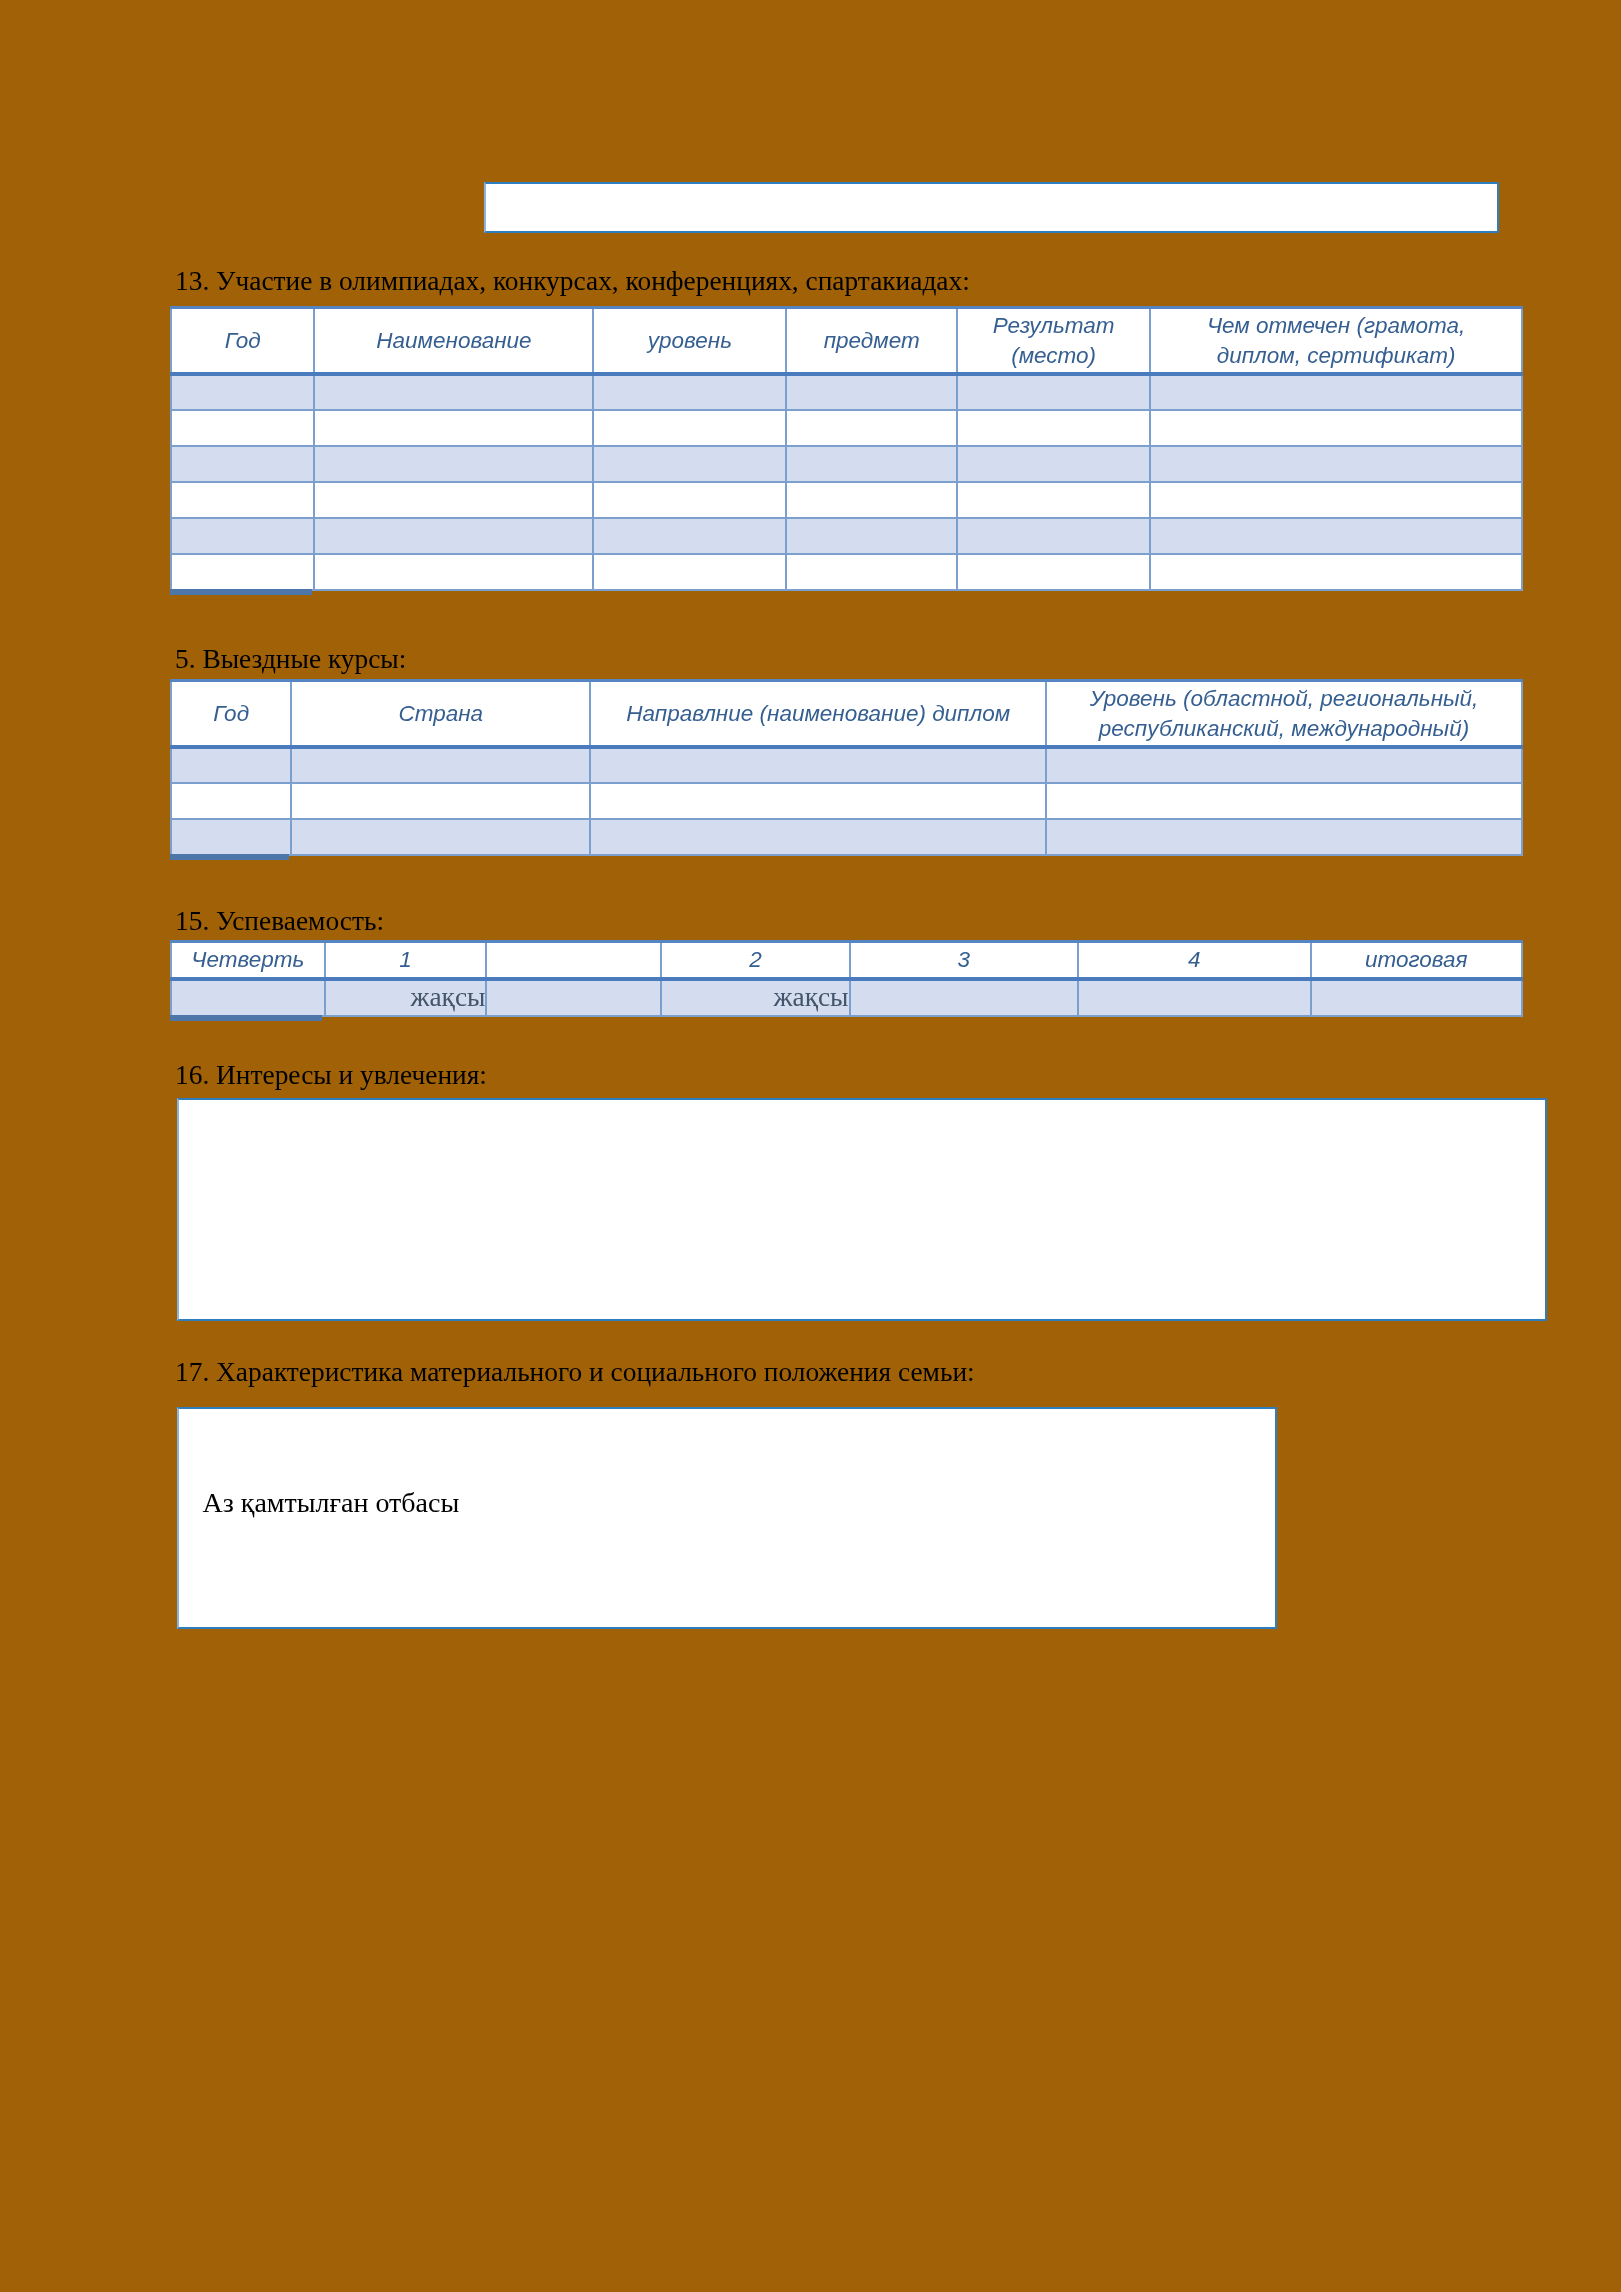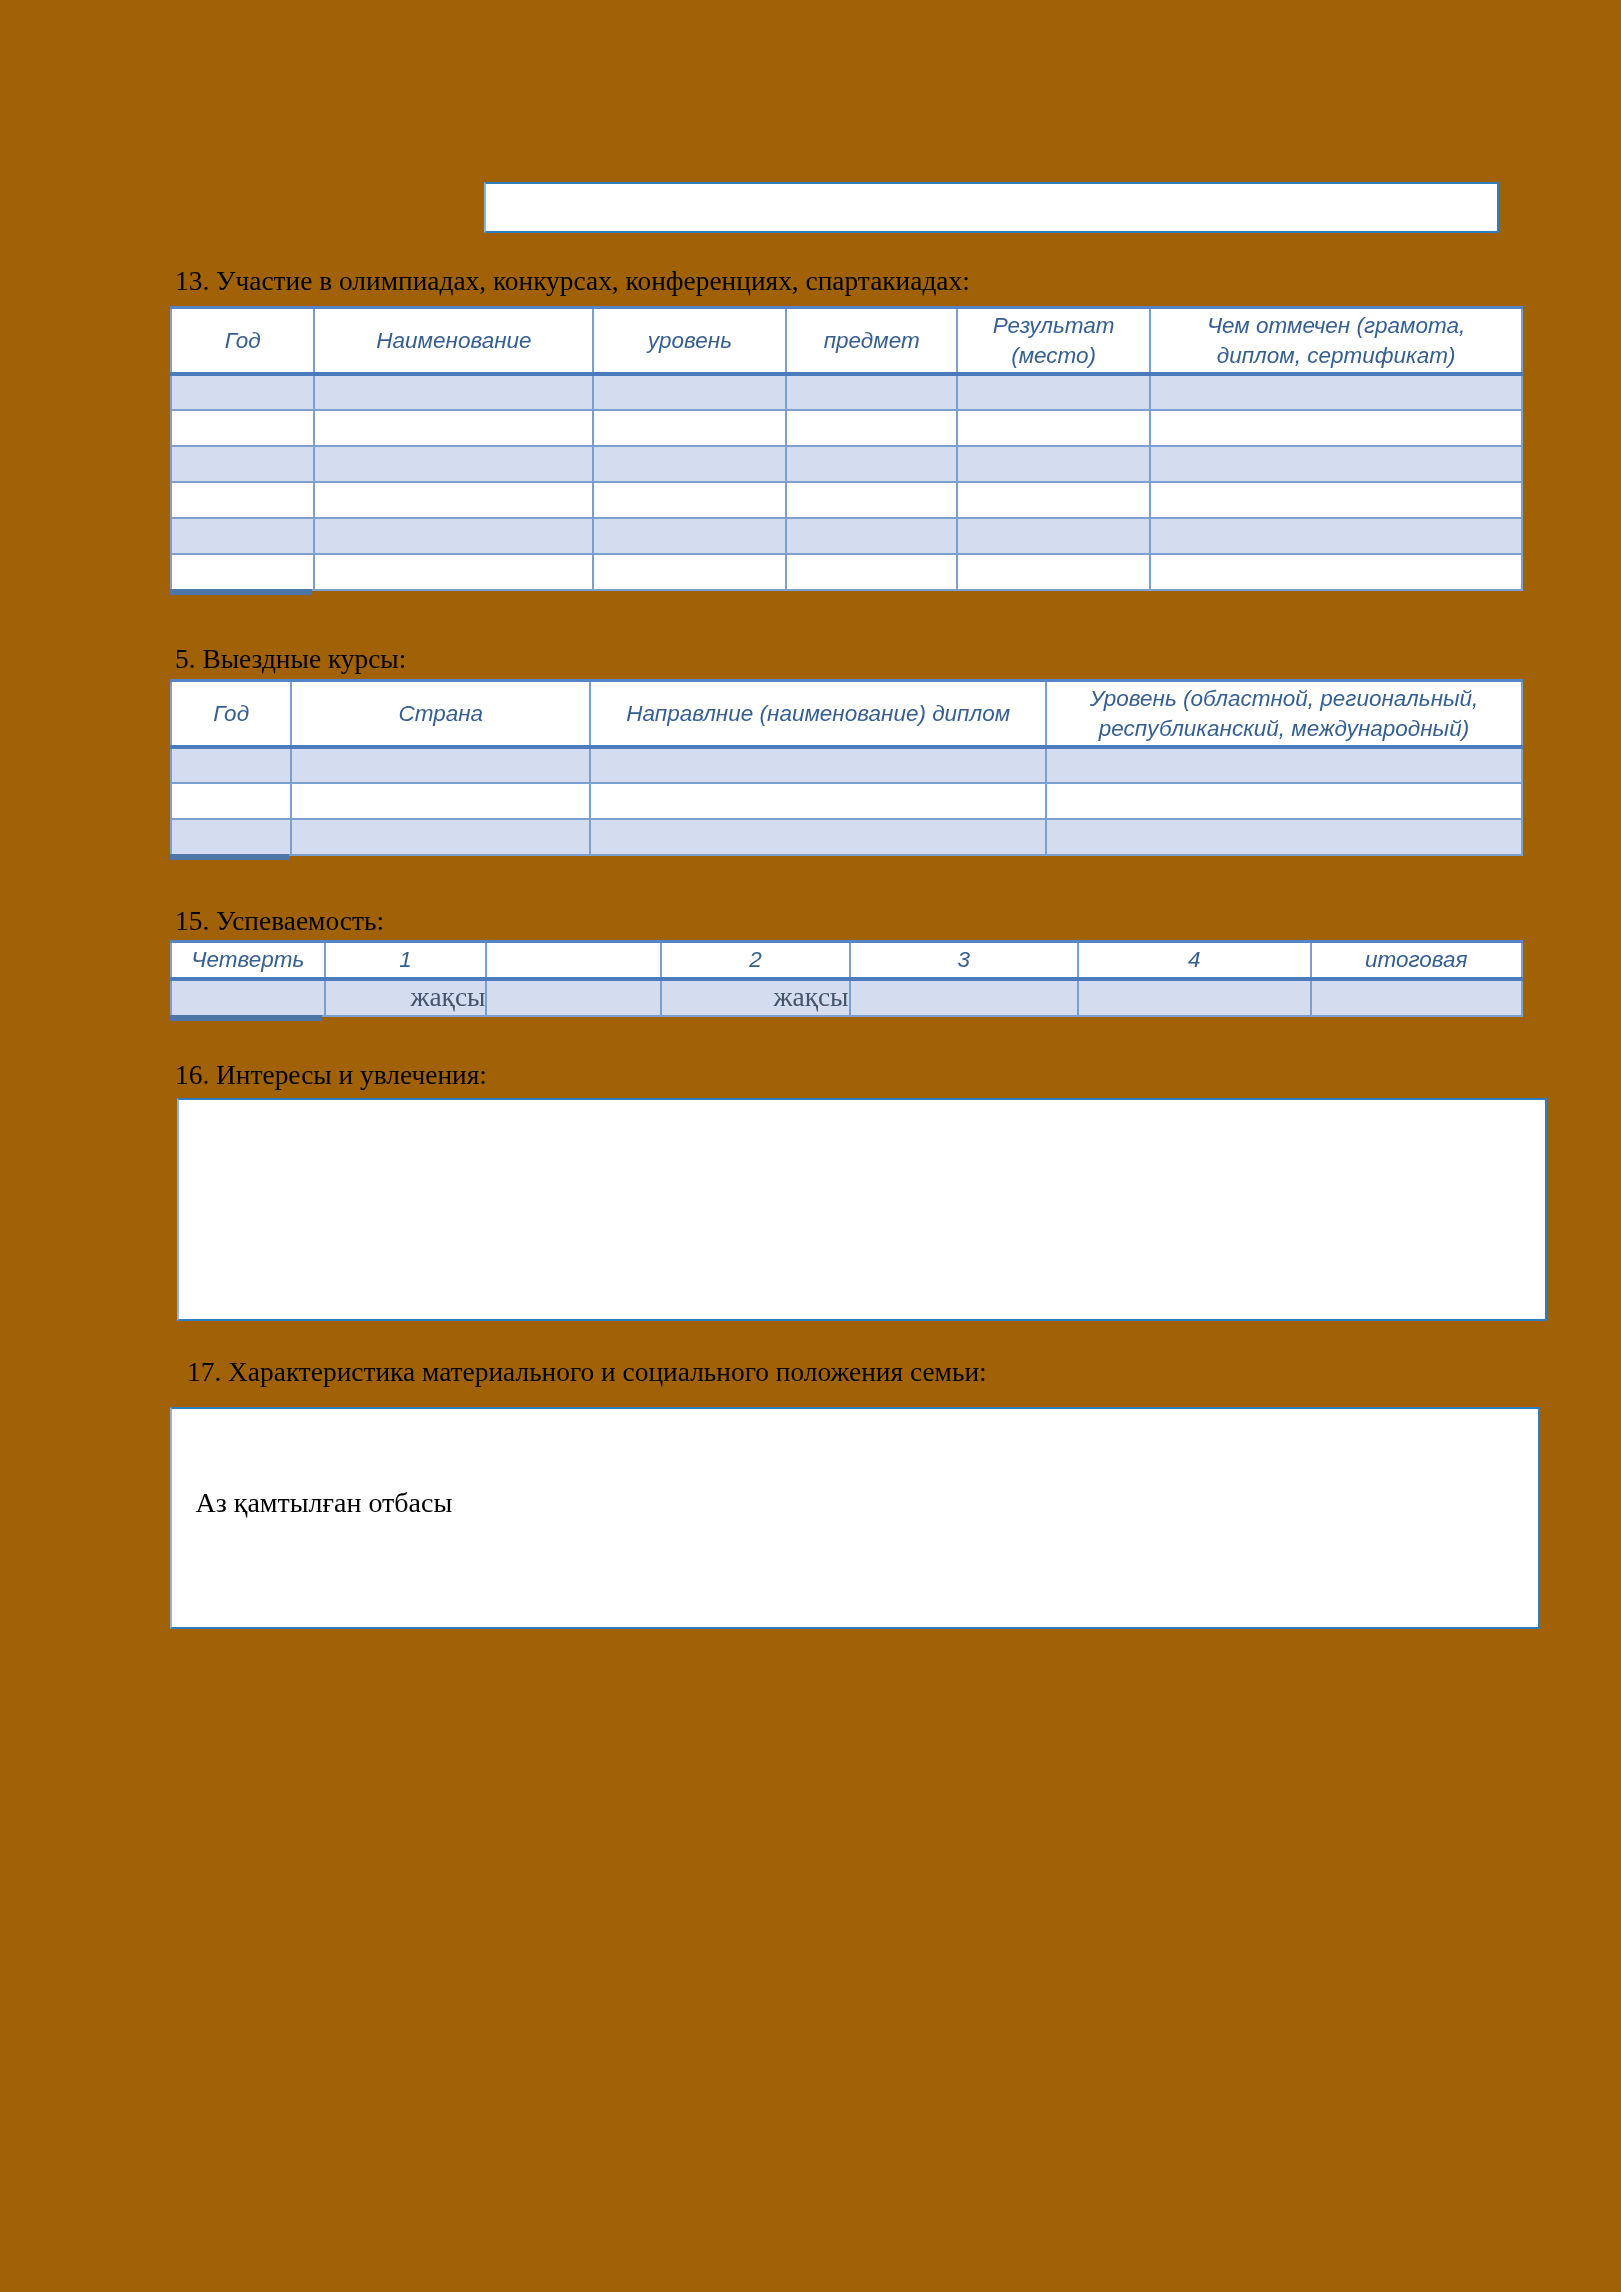--- a/index.html
+++ b/index.html
@@ -9,39 +9,39 @@
   }
 
   
   .edit-box {
     position:absolute; box-sizing:border-box; background:#ffffff;
     border:2.9px solid var(--box-border, #2e7dbf);
     border-left-color:#8ab4dd;
   }
   .top-box  { left:484px; top:182px; width:1015px; height:51px; }
   .box-16   { left:177px; top:1098px; width:1370px; height:223px; }
-  .box-17   { left:170px; top:1407px; width:1370px; height:222px; }
+  .box-17   { left:177px; top:1407px; width:1100px; height:222px; }
 
   .family-note {
     position:absolute; left:23.5px; top:76px;
     font-family:"Liberation Serif", serif; font-size:28px; color:#000;
     line-height:35px; white-space:nowrap;
   }
 
   
   .sec-title {
     position:absolute; left:175px;
     font-family:"Liberation Serif", serif; font-size:27.4px; line-height:33px;
     color:#000000; white-space:nowrap;
   }
   .t13-title { top:265px; }
   .t14-title { top:643px; }
   .t15-title { top:905px; }
   .t16-title { top:1059px; }
-  .t17-title { top:1356px;margin-left:12px; }
+  .t17-title { top:1356px; }
 
   
   .table-wrap { position:absolute; left:170px; width:1353px; }
   .tw13 { top:306px; --col1w:142px; }
   .tw14 { top:679px; --col1w:119px; }
   .tw15 { top:940px; --col1w:152px; }
   .table-wrap::after {   
     content:""; position:absolute; left:0; bottom:-3.9px; height:5.9px;
     width:var(--col1w); background:#4d77a9;
   }

